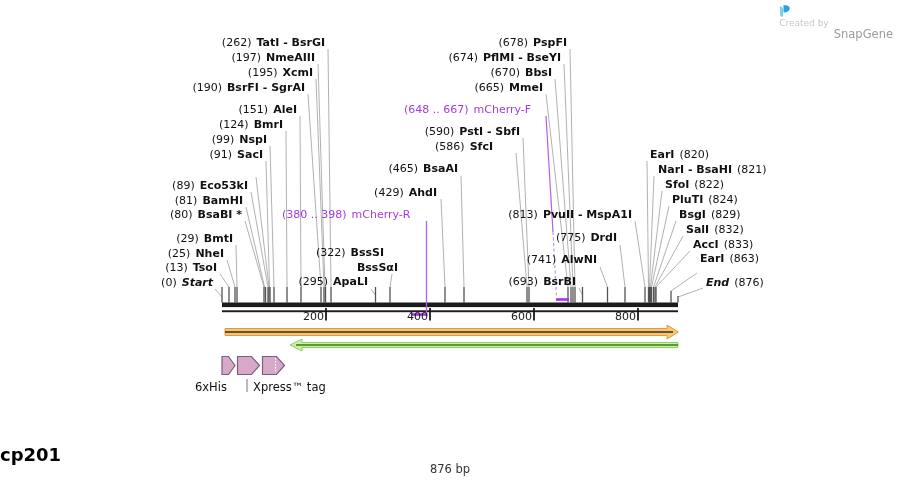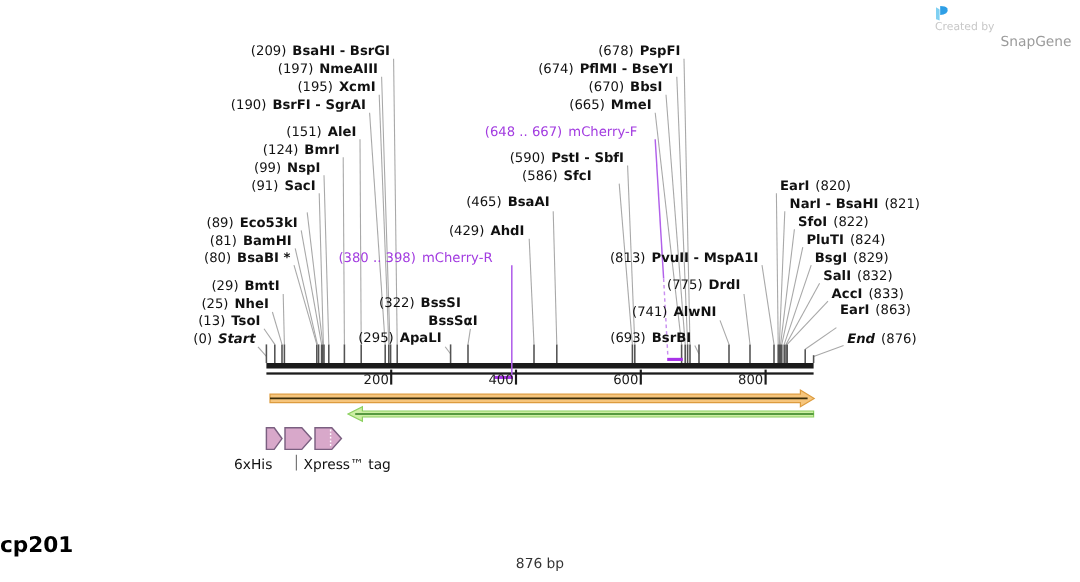--- a/index.html
+++ b/index.html
@@ -146,21 +146,21 @@
 
     <g stroke="#7a5f80" stroke-width="1.2">
       <polygon points="222,356.5 228.5,356.5 235,365.5 228.5,374.5 222,374.5" fill="#d8a8ca"></polygon>
       <polygon points="237.5,356.5 251.5,356.5 259.5,365.5 251.5,374.5 237.5,374.5" fill="#d8a8ca"></polygon>
       <polygon points="262.5,356.5 276.5,356.5 284.5,365.5 276.5,374.5 262.5,374.5" fill="#d8a8ca"></polygon>
       <line x1="275.5" y1="358" x2="275.5" y2="373" stroke="#ffffff" stroke-width="1.2" stroke-dasharray="1.5,1.5"></line>
     </g>
     <line x1="247" y1="379" x2="247" y2="392" stroke="#777" stroke-width="1"></line>
   </svg>
 
-  <div class="lbl" style="right:575px;top:36px"><span class="pos">(209)</span><span class="nm">BsaHI - BsrGI</span></div>
+  <div class="lbl" style="right:575px;top:36px"><span class="pos">(262)</span><span class="nm">TatI - BsrGI</span></div>
   <div class="lbl" style="right:585px;top:51px"><span class="pos">(197)</span><span class="nm">NmeAIII</span></div>
   <div class="lbl" style="right:587px;top:66px"><span class="pos">(195)</span><span class="nm">XcmI</span></div>
   <div class="lbl" style="right:595px;top:81px"><span class="pos">(190)</span><span class="nm">BsrFI - SgrAI</span></div>
   <div class="lbl" style="right:603px;top:103px"><span class="pos">(151)</span><span class="nm">AleI</span></div>
   <div class="lbl" style="right:617px;top:118px"><span class="pos">(124)</span><span class="nm">BmrI</span></div>
   <div class="lbl" style="right:633px;top:133px"><span class="pos">(99)</span><span class="nm">NspI</span></div>
   <div class="lbl" style="right:637px;top:148px"><span class="pos">(91)</span><span class="nm">SacI</span></div>
   <div class="lbl" style="right:652px;top:179px"><span class="pos">(89)</span><span class="nm">Eco53kI</span></div>
   <div class="lbl" style="right:657px;top:194px"><span class="pos">(81)</span><span class="nm">BamHI</span></div>
   <div class="lbl" style="right:658px;top:208px"><span class="pos">(80)</span><span class="nm">BsaBI *</span></div>

